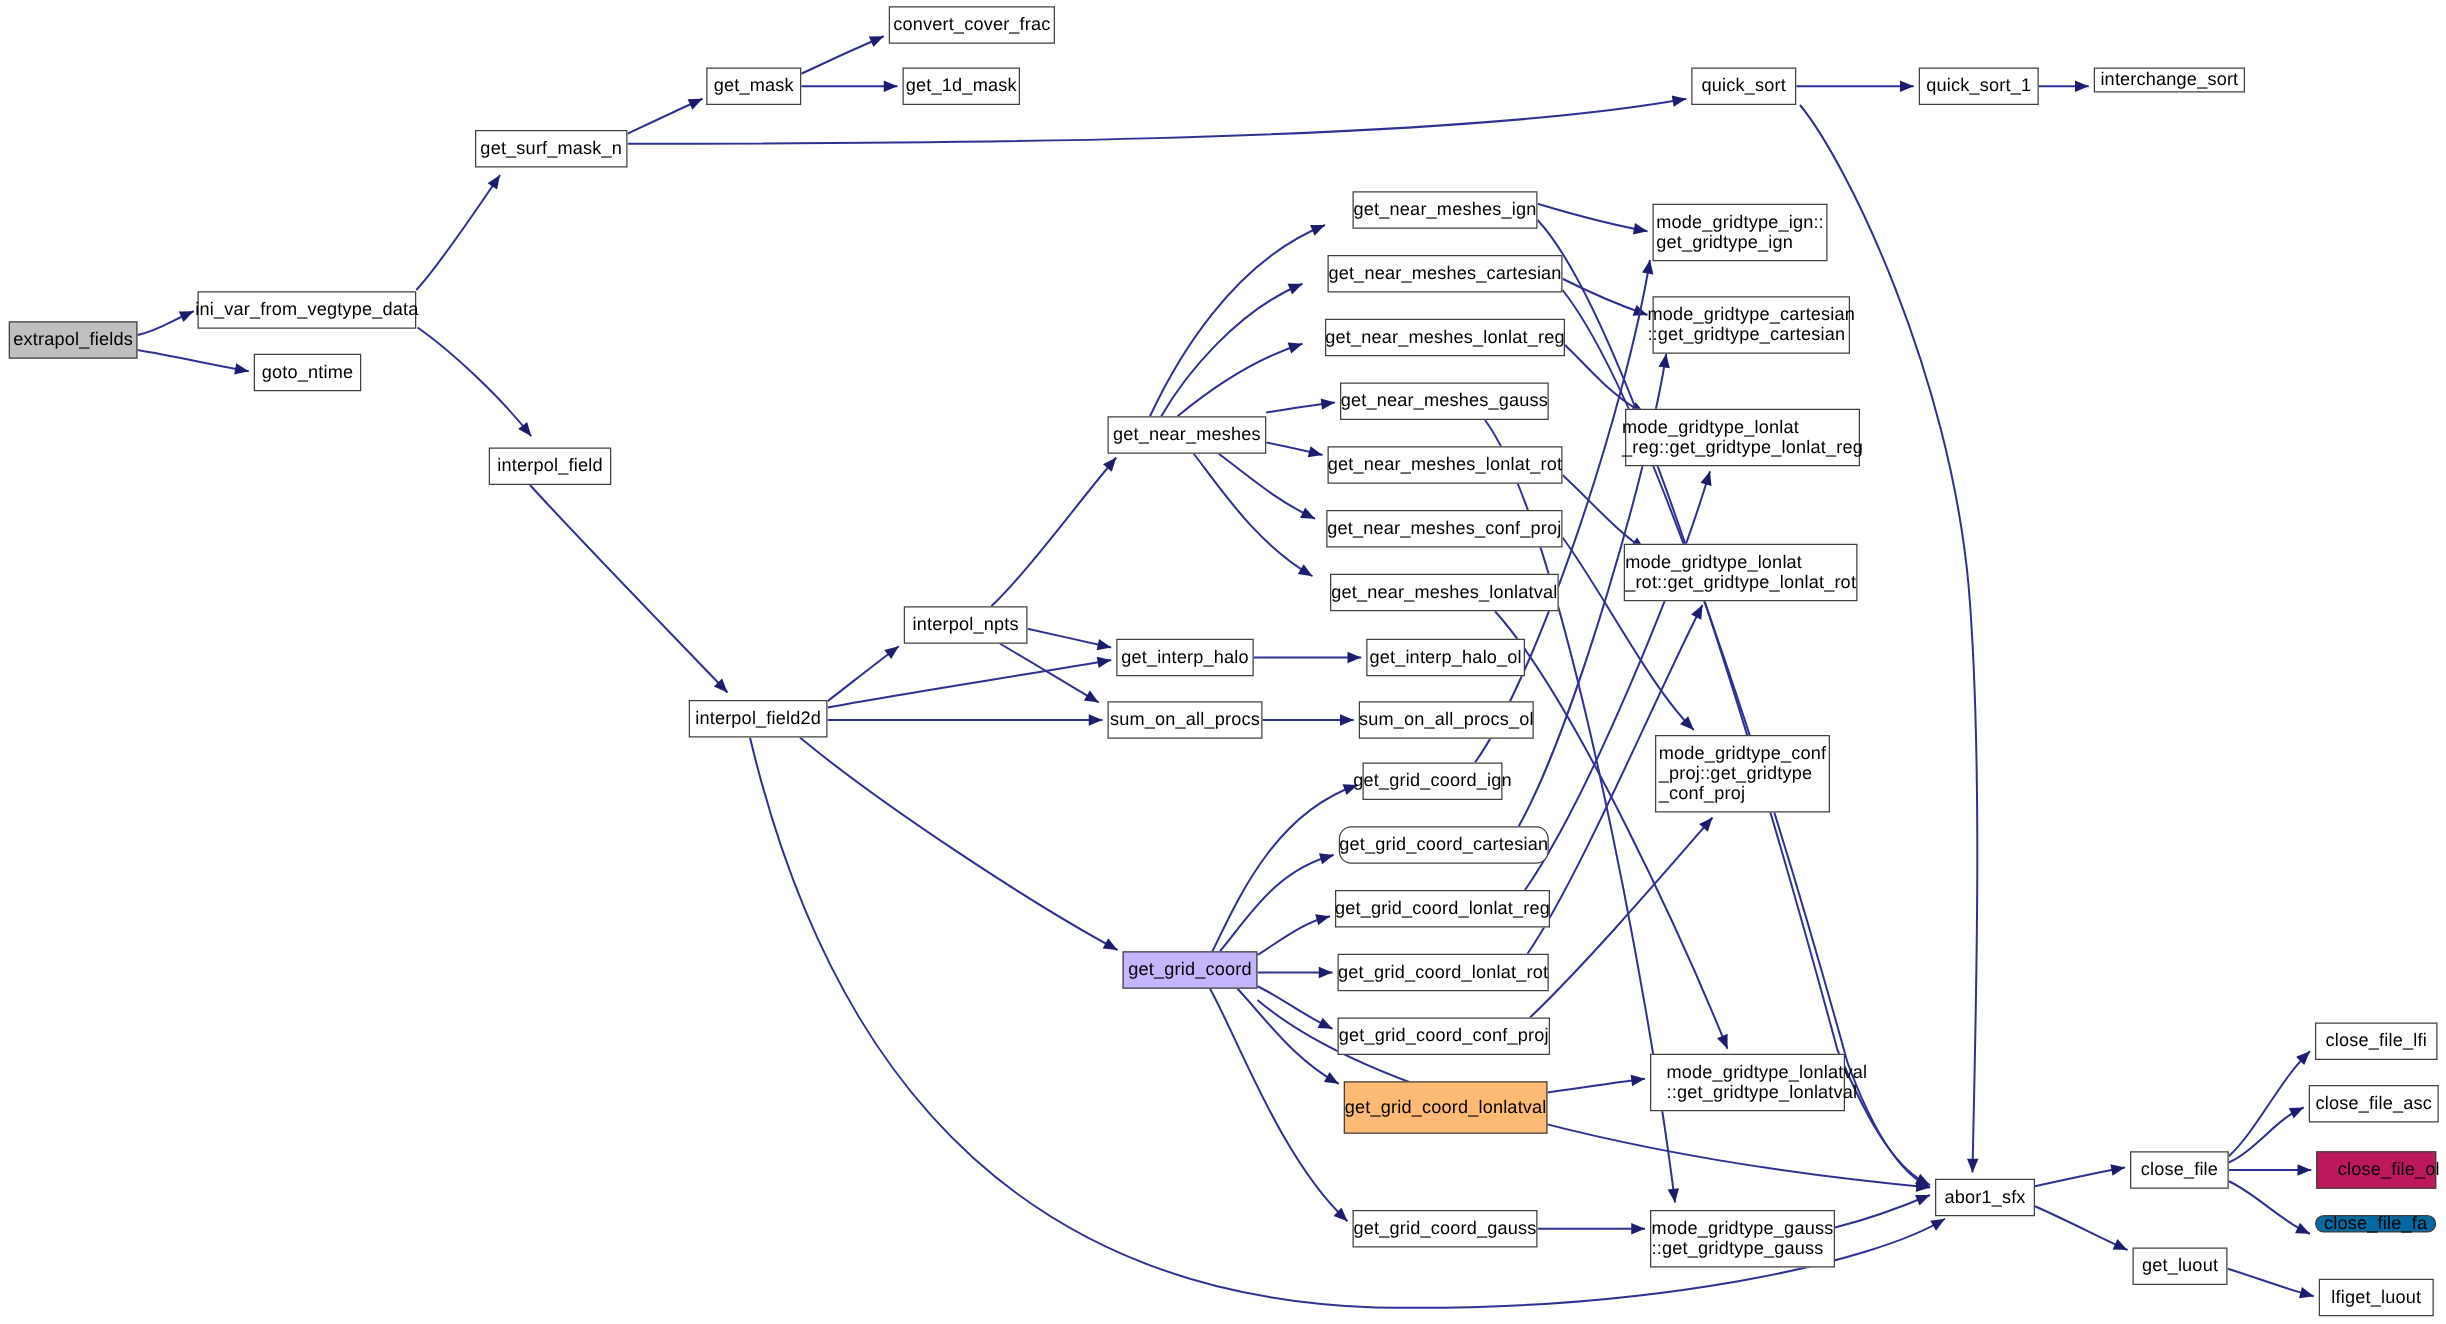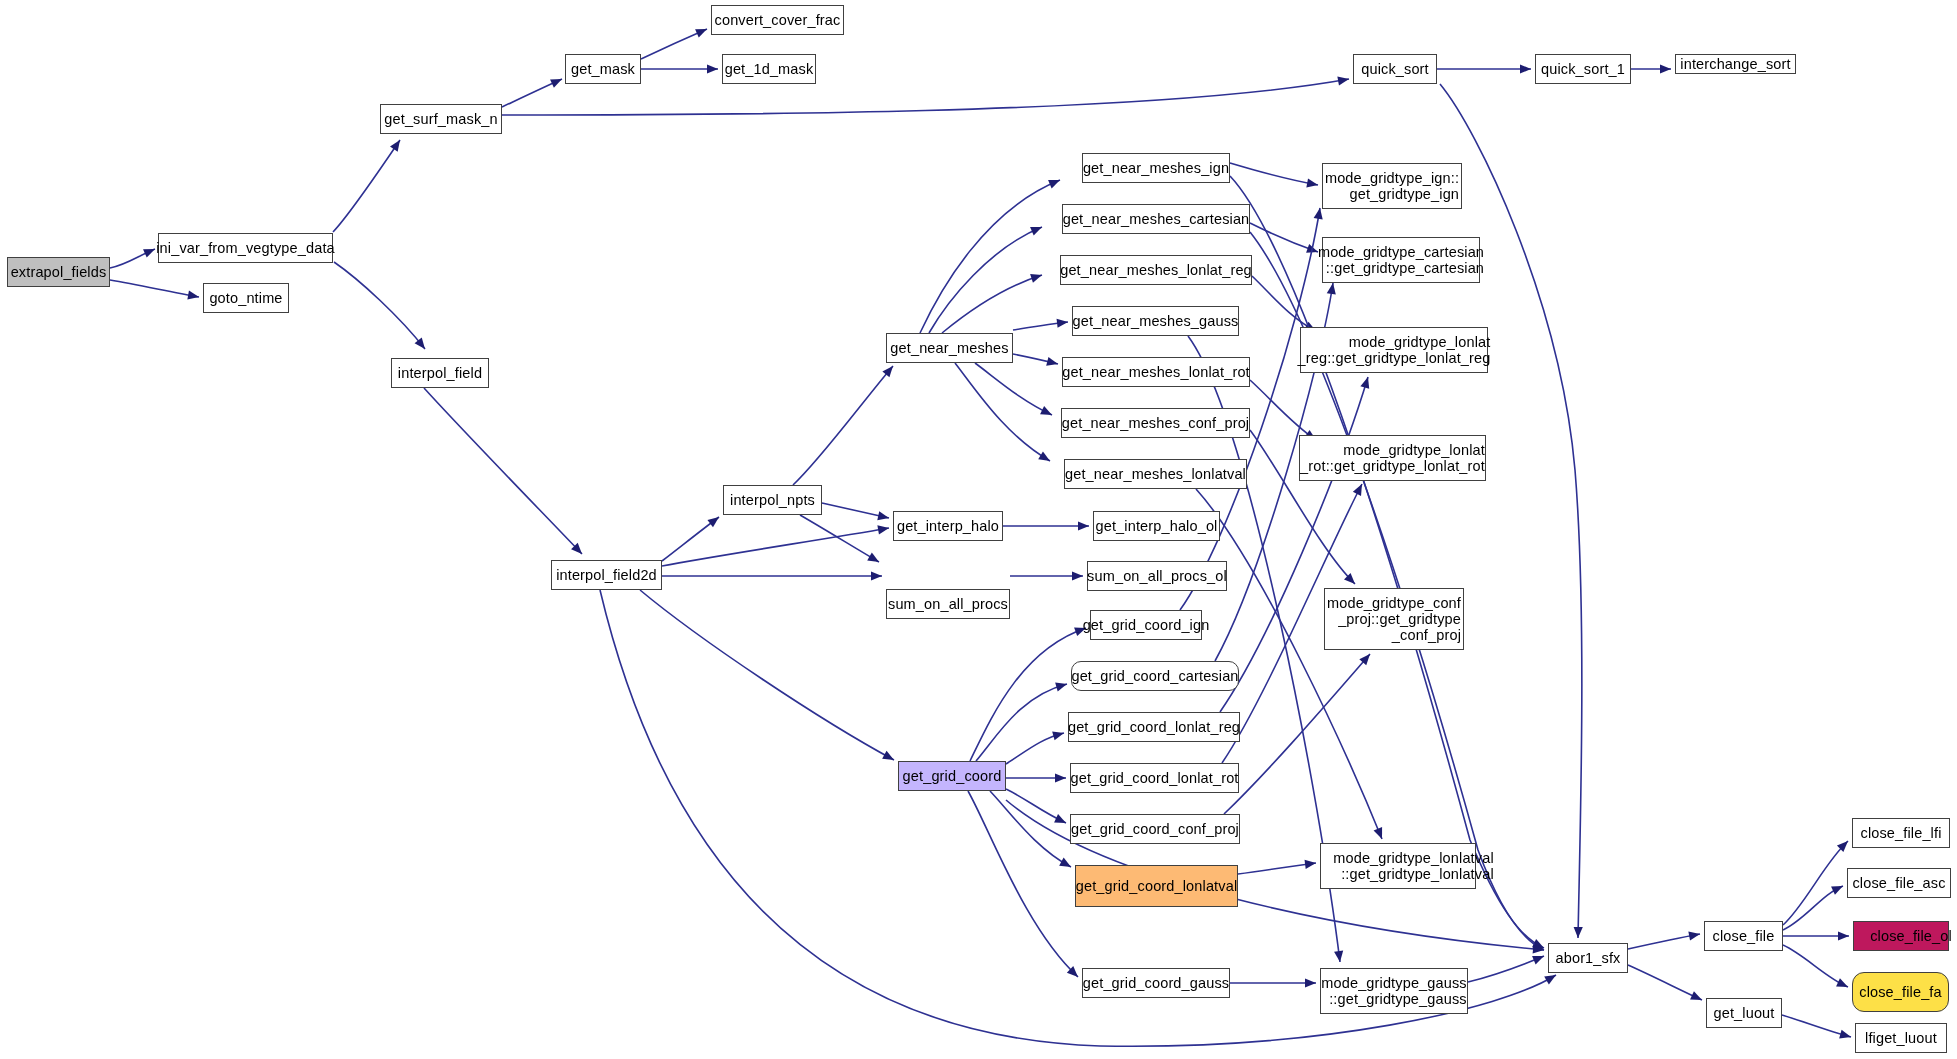--- a/index.html
+++ b/index.html
@@ -33,21 +33,21 @@
     stroke: none;
   }
   .node {
     position: absolute;
     box-sizing: border-box;
     border: 1.4px solid #404040;
     background: #ffffff;
     display: flex;
     align-items: center;
     justify-content: center;
-    text-align: right;
+    text-align: left;
     color: #000000;
     font-size: 14.5px;
     line-height: 1.12;
     letter-spacing: 0.01em;
     white-space: pre;
     z-index: 5;
   }
   .node.highlight {
     background: #bfbfbf;
   }
@@ -186,21 +186,21 @@
       <div class="node" style="left: 203px; top: 283px; width: 86px; height: 30px; border-color: rgb(64, 64, 64); background: rgb(255, 255, 255); color: rgb(0, 0, 0);"><span>goto_ntime</span></div>
       <div class="node" style="left: 380px; top: 104px; width: 122px; height: 30px; border-color: rgb(64, 64, 64); background: rgb(255, 255, 255); color: rgb(0, 0, 0);"><span>get_surf_mask_n</span></div>
       <div class="node" style="left: 565px; top: 54px; width: 76px; height: 30px; border-color: rgb(64, 64, 64); background: rgb(255, 255, 255); color: rgb(0, 0, 0);"><span>get_mask</span></div>
       <div class="node" style="left: 711px; top: 5px; width: 133px; height: 30px; border-color: rgb(64, 64, 64); background: rgb(255, 255, 255); color: rgb(0, 0, 0);"><span>convert_cover_frac</span></div>
       <div class="node" style="left: 722px; top: 54px; width: 94px; height: 30px; border-color: rgb(64, 64, 64); background: rgb(255, 255, 255); color: rgb(0, 0, 0);"><span>get_1d_mask</span></div>
       <div class="node" style="left: 391px; top: 358px; width: 98px; height: 30px; border-color: rgb(64, 64, 64); background: rgb(255, 255, 255); color: rgb(0, 0, 0);"><span>interpol_field</span></div>
       <div class="node" style="left: 551px; top: 560px; width: 111px; height: 30px; border-color: rgb(64, 64, 64); background: rgb(255, 255, 255); color: rgb(0, 0, 0);"><span>interpol_field2d</span></div>
       <div class="node" style="left: 723px; top: 485px; width: 99px; height: 30px; border-color: rgb(64, 64, 64); background: rgb(255, 255, 255); color: rgb(0, 0, 0);"><span>interpol_npts</span></div>
       <div class="node" style="left: 893px; top: 511px; width: 110px; height: 30px; border-color: rgb(64, 64, 64); background: rgb(255, 255, 255); color: rgb(0, 0, 0);"><span>get_interp_halo</span></div>
       <div class="node" style="left: 1093px; top: 511px; width: 127px; height: 30px; border-color: rgb(64, 64, 64); background: rgb(255, 255, 255); color: rgb(0, 0, 0);"><span>get_interp_halo_ol</span></div>
-      <div class="node" style="left: 886px; top: 561px; width: 124px; height: 30px; border-color: rgb(64, 64, 64); background: rgb(255, 255, 255); color: rgb(0, 0, 0); margin-top: 28px;"><span>sum_on_all_procs</span></div>
+      <div class="node" style="left: 886px; top: 561px; width: 124px; height: 30px; border-color: rgb(64, 64, 64); background: rgb(255, 255, 255); color: rgb(0, 0, 0);"><span>sum_on_all_procs</span></div>
       <div class="node" style="left: 1087px; top: 561px; width: 140px; height: 30px; border-color: rgb(64, 64, 64); background: rgb(255, 255, 255); color: rgb(0, 0, 0);"><span>sum_on_all_procs_ol</span></div>
       <div class="node" style="left: 886px; top: 333px; width: 127px; height: 30px; border-color: rgb(64, 64, 64); background: rgb(255, 255, 255); color: rgb(0, 0, 0);"><span>get_near_meshes</span></div>
       <div class="node" style="left: 1082px; top: 153px; width: 148px; height: 30px; border-color: rgb(64, 64, 64); background: rgb(255, 255, 255); color: rgb(0, 0, 0);"><span>get_near_meshes_ign</span></div>
       <div class="node" style="left: 1062px; top: 204px; width: 188px; height: 30px; border-color: rgb(64, 64, 64); background: rgb(255, 255, 255); color: rgb(0, 0, 0);"><span>get_near_meshes_cartesian</span></div>
       <div class="node" style="left: 1060px; top: 255px; width: 192px; height: 30px; border-color: rgb(64, 64, 64); background: rgb(255, 255, 255); color: rgb(0, 0, 0);"><span>get_near_meshes_lonlat_reg</span></div>
       <div class="node" style="left: 1072px; top: 306px; width: 167px; height: 30px; border-color: rgb(64, 64, 64); background: rgb(255, 255, 255); color: rgb(0, 0, 0);"><span>get_near_meshes_gauss</span></div>
       <div class="node" style="left: 1062px; top: 357px; width: 188px; height: 30px; border-color: rgb(64, 64, 64); background: rgb(255, 255, 255); color: rgb(0, 0, 0);"><span>get_near_meshes_lonlat_rot</span></div>
       <div class="node" style="left: 1061px; top: 408px; width: 189px; height: 30px; border-color: rgb(64, 64, 64); background: rgb(255, 255, 255); color: rgb(0, 0, 0);"><span>get_near_meshes_conf_proj</span></div>
       <div class="node" style="left: 1064px; top: 459px; width: 183px; height: 30px; border-color: rgb(64, 64, 64); background: rgb(255, 255, 255); color: rgb(0, 0, 0);"><span>get_near_meshes_lonlatval</span></div>
       <div class="node" style="left: 1322px; top: 163px; width: 140px; height: 46px; border-color: rgb(64, 64, 64); background: rgb(255, 255, 255); color: rgb(0, 0, 0);"><span>mode_gridtype_ign::
@@ -228,16 +228,16 @@
       <div class="node" style="left: 1082px; top: 968px; width: 148px; height: 30px; border-color: rgb(64, 64, 64); background: rgb(255, 255, 255); color: rgb(0, 0, 0);"><span>get_grid_coord_gauss</span></div>
       <div class="node" style="left: 1353px; top: 54px; width: 84px; height: 30px; border-color: rgb(64, 64, 64); background: rgb(255, 255, 255); color: rgb(0, 0, 0);"><span>quick_sort</span></div>
       <div class="node" style="left: 1535px; top: 54px; width: 96px; height: 30px; border-color: rgb(64, 64, 64); background: rgb(255, 255, 255); color: rgb(0, 0, 0);"><span>quick_sort_1</span></div>
       <div class="node" style="left: 1675px; top: 54px; width: 121px; height: 20px; border-color: rgb(64, 64, 64); background: rgb(255, 255, 255); color: rgb(0, 0, 0);"><span>interchange_sort</span></div>
       <div class="node" style="left: 1548px; top: 943px; width: 80px; height: 30px; border-color: rgb(64, 64, 64); background: rgb(255, 255, 255); color: rgb(0, 0, 0);"><span>abor1_sfx</span></div>
       <div class="node" style="left: 1704px; top: 921px; width: 79px; height: 30px; border-color: rgb(64, 64, 64); background: rgb(255, 255, 255); color: rgb(0, 0, 0);"><span>close_file</span></div>
       <div class="node" style="left: 1706px; top: 998px; width: 76px; height: 30px; border-color: rgb(64, 64, 64); background: rgb(255, 255, 255); color: rgb(0, 0, 0);"><span>get_luout</span></div>
       <div class="node" style="left: 1852px; top: 818px; width: 98px; height: 30px; border-color: rgb(64, 64, 64); background: rgb(255, 255, 255); color: rgb(0, 0, 0);"><span>close_file_lfi</span></div>
       <div class="node" style="left: 1847px; top: 868px; width: 104px; height: 30px; border-color: rgb(64, 64, 64); background: rgb(255, 255, 255); color: rgb(0, 0, 0);"><span>close_file_asc</span></div>
       <div class="node" style="left: 1853px; top: 921px; width: 96px; height: 30px; border-color: rgb(64, 64, 64); background: #be185d; color: rgb(0, 0, 0); padding-left: 20px;"><span>close_file_ol</span></div>
-      <div class="node" style="left: 1852px; top: 972px; width: 97px; height: 40px; border-color: rgb(64, 64, 64); background: #fde047; color: rgb(0, 0, 0); border-radius: 12px;"><span>close_file_fa</span></div>
+      <div class="node" style="left: 1852px; top: 972px; width: 97px; height: 14px; border-color: rgb(64, 64, 64); background: #0369a1; color: rgb(0, 0, 0); border-radius: 12px;"><span>close_file_fa</span></div>
       <div class="node" style="left: 1855px; top: 1023px; width: 92px; height: 30px; border-color: rgb(64, 64, 64); background: rgb(255, 255, 255); color: rgb(0, 0, 0);"><span>lfiget_luout</span></div>
     </div>
 </div>
 
 </body></html>

